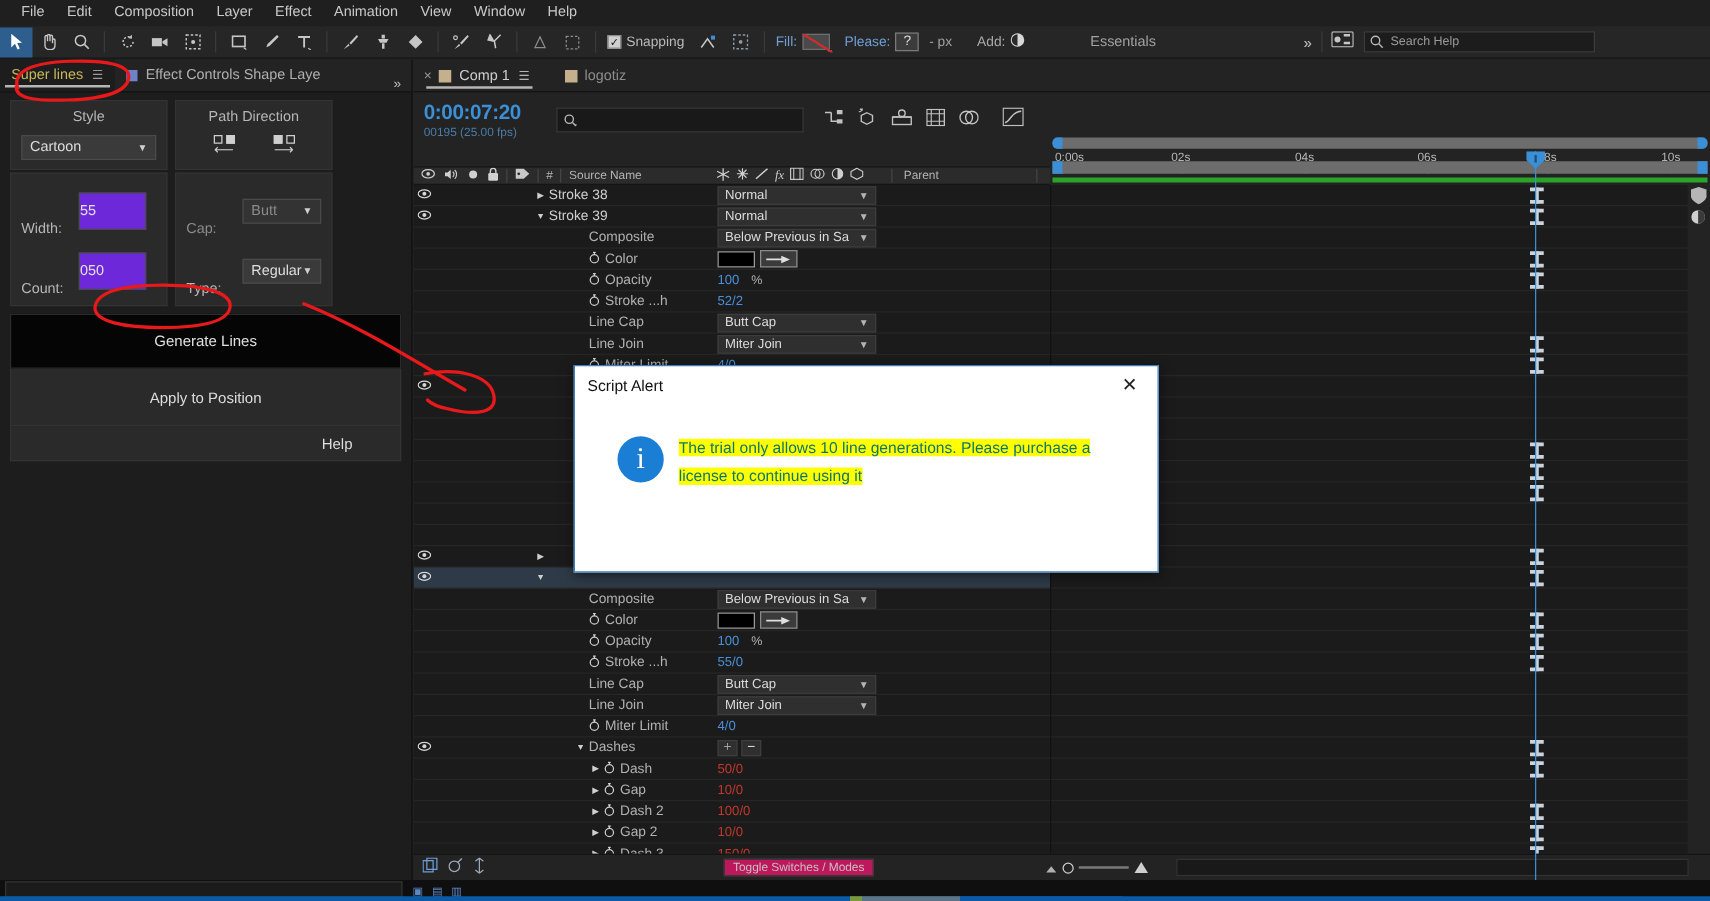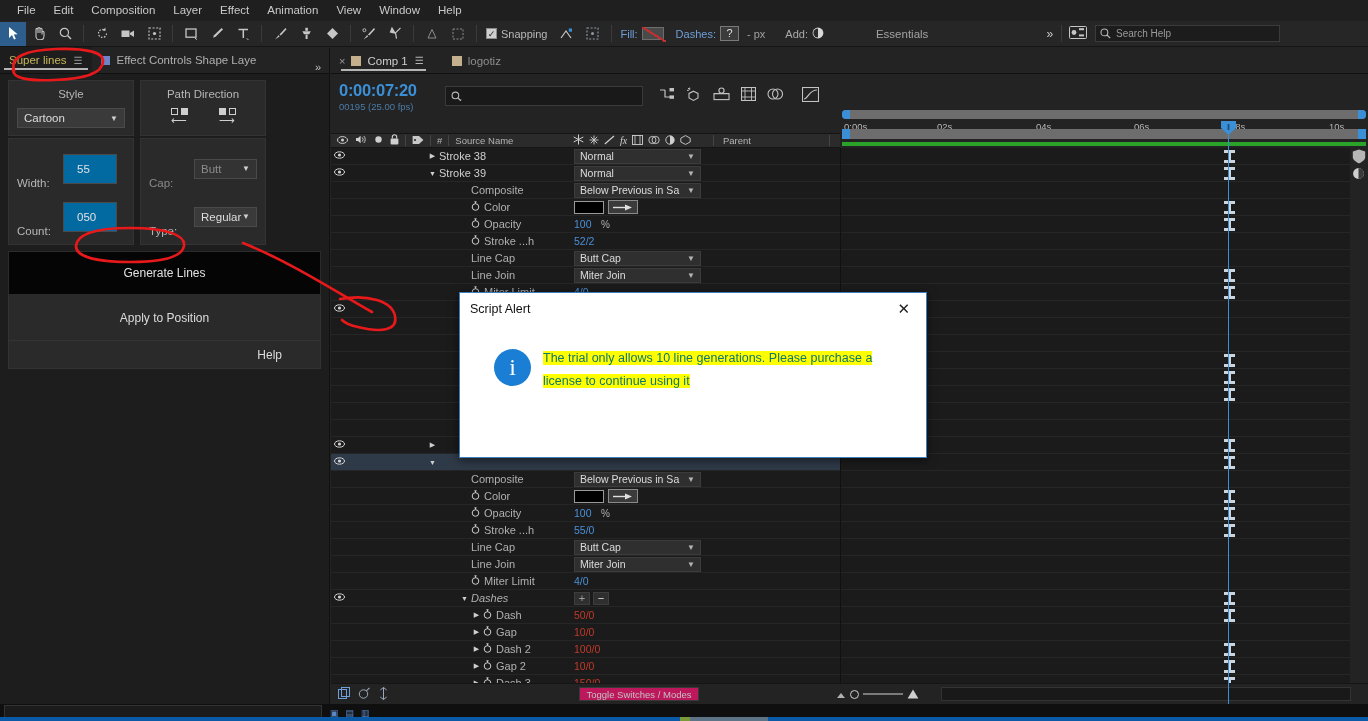--- a/index.html
+++ b/index.html
@@ -50,22 +50,22 @@
   .sprow { display:flex; gap:6px; }
   .spbox { background:#2a2a2a; border:1px solid #333; padding:7px 8px; }
   .spbox .ttl { color:#b6b6b6; font-size:11.5px; text-align:center; margin-bottom:8px; }
   .ddl { background:#3a3a3a; border:1px solid #4a4a4a; height:20px; display:flex; align-items:center;
     padding:0 6px; color:#dedede; font-size:11.5px; }
   .ddl .car { margin-left:auto; font-size:8px; color:#cfcfcf; }
   .ddl.dim { color:#8b8b8b; background:#333; }
   .frow { display:flex; align-items:center; margin-bottom:7px; }
   .frow .lbl { color:#b6b6b6; font-size:11.5px; width:46px;margin-top:29px; }
   .frow .lbl.dim { color:#8b8b8b; }
-  .fval { background:#0369a1; border:1px solid #4a4a4a; height:30px; min-width:54px; color:#e2e2e2;
-    font-size:11.5px; display:flex; align-items:center; padding:0 13px; }
+  .fval { background:#6d28d9; border:1px solid #4a4a4a; height:30px; min-width:54px; color:#e2e2e2;
+    font-size:11.5px; display:flex; align-items:center; padding:0 0; }
   .pdirs { display:flex; justify-content:center; gap:14px; }
   .pdir { width:34px; text-align:center; }
   .pdir .sqs { display:flex; gap:3px; justify-content:center; margin-bottom:1px; }
   .pdir .sqs i { width:7px; height:7px; display:block; border:1px solid #cfcfcf; }
   .pdir .sqs i.f { background:#cfcfcf; }
   .pdir .arr { color:#cfcfcf; font-size:11px; line-height:9px; }
   .genbtn { margin-top:6px; background:#050505; border:1px solid #2b2b2b; height:44px;
     display:flex; align-items:center; justify-content:center; color:#e0e0e0; font-size:12px; }
   .applybtn { background:#2a2a2a; border:1px solid #333; border-top:none; height:46px;
     display:flex; align-items:center; justify-content:center; color:#dcdcdc; font-size:12px; }
@@ -310,21 +310,21 @@
     </div>
     <div class="tool">
       <svg width="13" height="13" viewBox="0 0 13 13">
           <rect x="1" y="1" width="11" height="11" fill="none" stroke="#8c9aa8" stroke-width="1.1" stroke-dasharray="2 1.6"></rect>
           <circle cx="6.5" cy="6.5" r="1.5" fill="#8c9aa8"></circle>
         </svg>
     </div>
     <div class="tdiv"></div>
     <span class="tlabel blue" style="margin-left:4px">Fill:</span>
     <span class="fillsw"></span>
-    <span class="tlabel blue" style="margin-left:8px">Dashes:</span>
+    <span class="tlabel blue" style="margin-left:8px">Please:</span>
     <span class="strokesw">?</span>
     <span class="tlabel" style="margin-left:4px;color:#a0a0a0">- px</span>
     <span class="tlabel" style="margin-left:20px;color:#a9a9a9">Add:</span>
     <span style="margin-left:4px">
       <svg width="12" height="12" viewBox="0 0 12 12">
           <circle cx="6" cy="6" r="5.4" fill="#d8d8d8"></circle>
           <path d="M6 1.4 A4.6 4.6 0 006 10.6 Z" fill="#2a2a2a"></path>
         </svg>
     </span>
     <span class="wsname" style="margin-left:52px">Essentials</span>
@@ -914,21 +914,21 @@
           </span>
           <span class="valnum">4/0</span>
         </div>
         <div class="lrow">
           <span class="eye"><svg width="11" height="8" viewBox="0 0 11 8">
               <ellipse cx="5.5" cy="4" rx="5" ry="3.2" fill="none" stroke="#d6d6d6" stroke-width="1"></ellipse>
               <circle cx="5.5" cy="4" r="1.6" fill="#d6d6d6"></circle>
             </svg></span>
           <span style="width: 110px;"></span>
           <span class="tw">▼</span>
-          <span style="display: flex; align-items: center; font-style: italic;">
+          <span style="display: flex; align-items: center;">
             <span class="nm dim">Dashes</span>
           </span>
           <span class="pm">
             <i>+</i>
             <i class="on">−</i>
           </span>
         </div>
         <div class="lrow">
           <span class="eye"></span>
           <span style="width: 122px;"></span>

